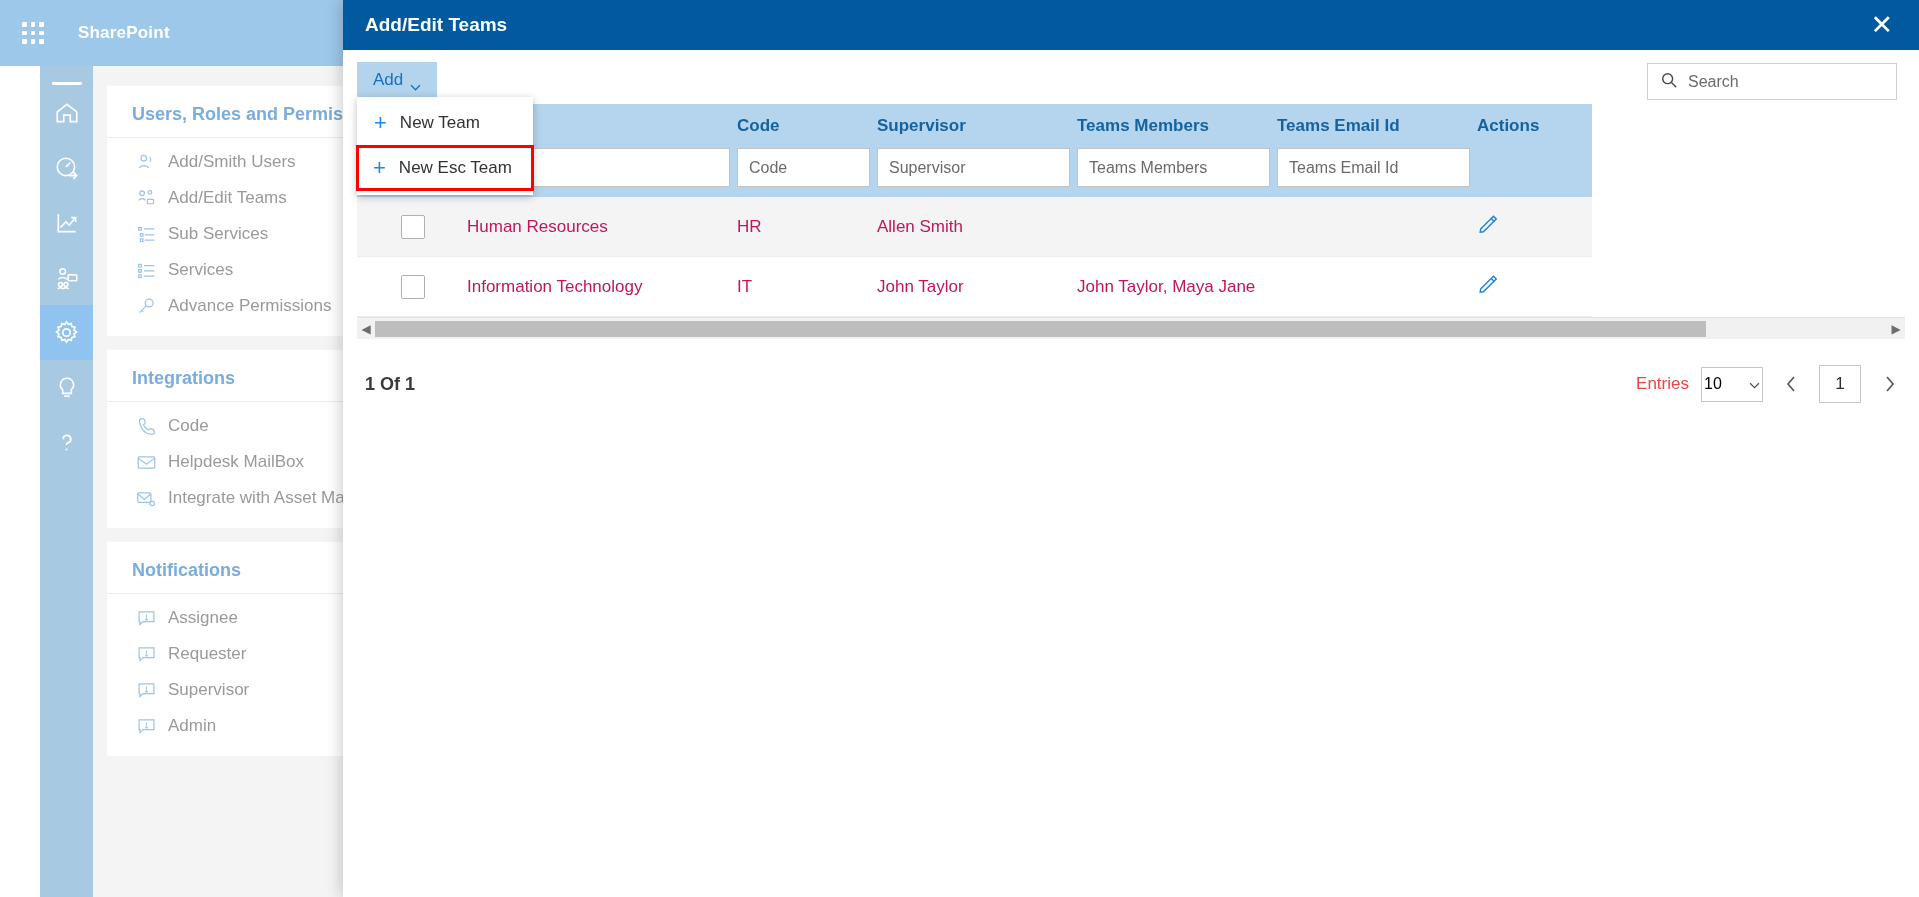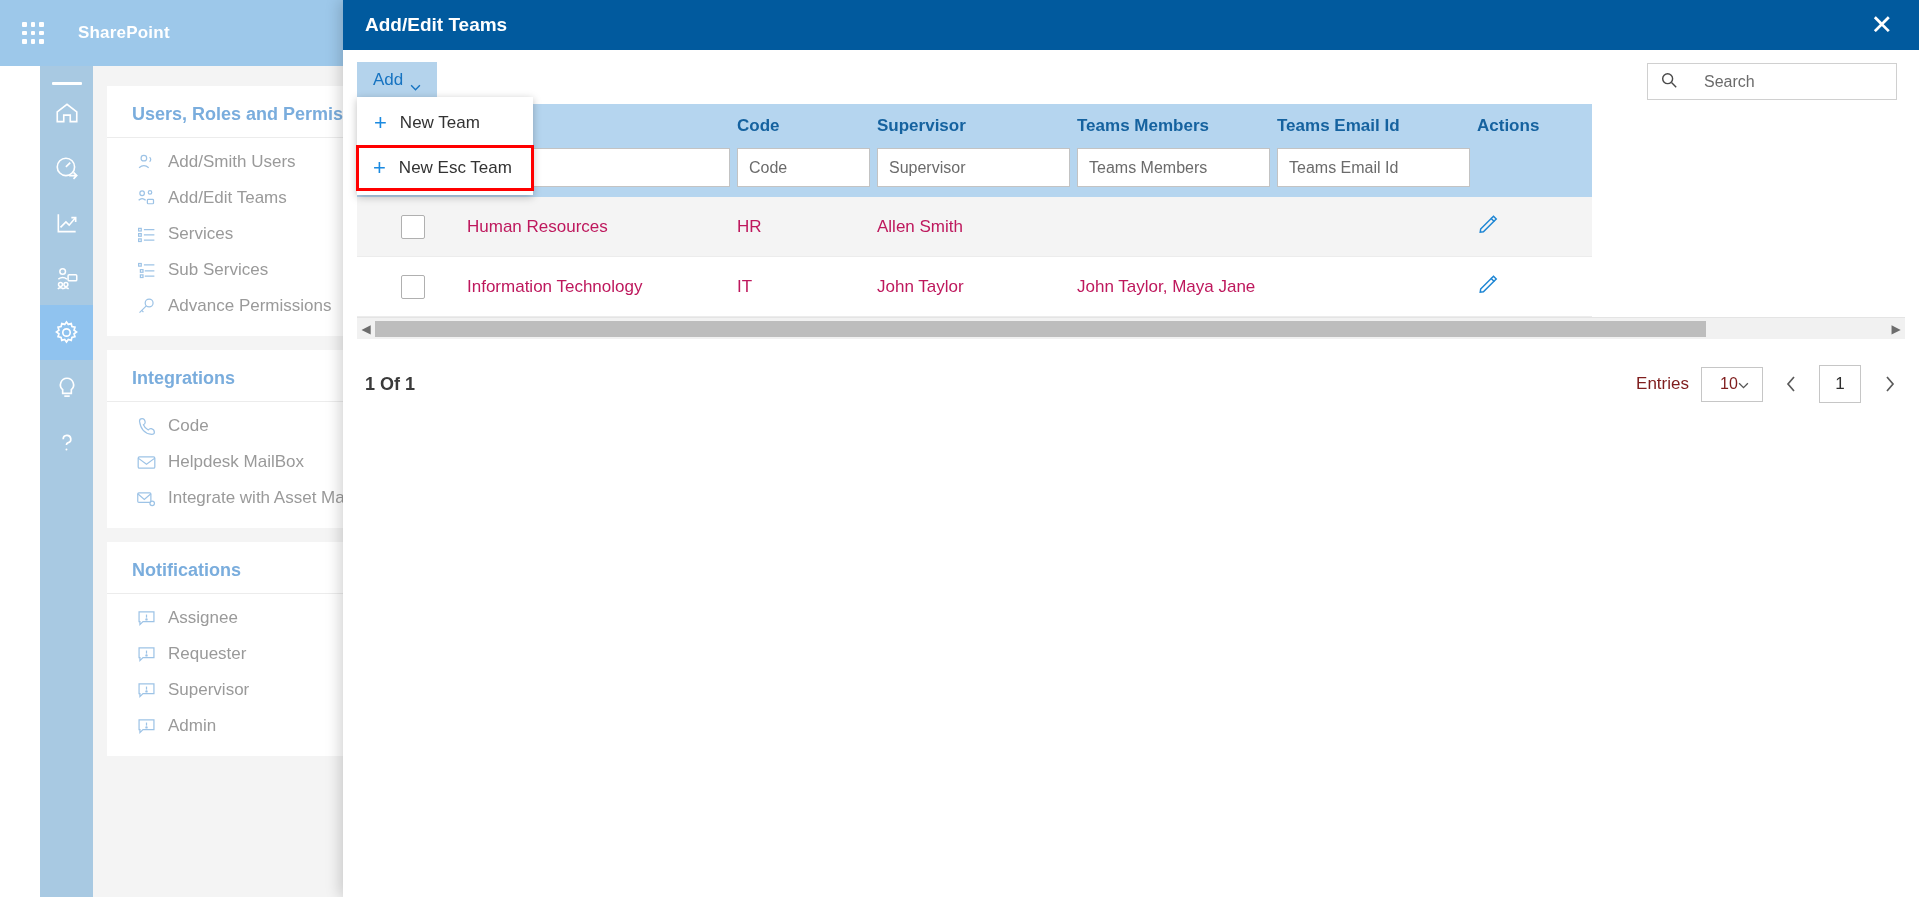--- a/index.html
+++ b/index.html
@@ -90,21 +90,21 @@
   }
   .menu-item .plus { color: #1b8ae0; font-size: 22px; line-height: 1; font-weight: 300; }
   .menu-item.highlighted {
     border: 3px solid #ff0000; margin: 2px 0 0 -1px; width: 178px; padding-left: 14px;
   }
 
   
   .search-box {
     position: absolute; right: 22px; top: 13px; width: 250px; height: 37px;
     border: 1px solid #d0d0d0; background: #fff; display: flex; align-items: center;
-    gap: 26px; padding: 0 12px;
+    gap: 10px; padding: 0 12px;
   }
   .search-box input {
     border: none; outline: none; font-size: 16px; color: #5f5f5f;
     font-family: "Liberation Sans", sans-serif; width: 100%; background: transparent;
   }
   .search-box input::placeholder { color: #6b6b6b; }
 
   
   .table-wrap { position: relative; margin: 0 14px; }
   table.grid { width: 1235px; border-collapse: collapse; table-layout: fixed; }
@@ -150,25 +150,25 @@
   .hs-track { flex: 1; height: 16px; background: #f1f1f1; position: relative; }
   .hs-thumb { position: absolute; left: 0; top: 0; height: 16px; width: 88%; background: #bdbdbd; }
 
   
   .pager {
     position: relative; height: 62px; margin: 14px 14px 0 14px;
     display: flex; align-items: center; justify-content: space-between;
   }
   .pager-left { font-size: 18px; color: #3a3a3a; padding-left: 8px; font-weight: bold; }
   .pager-right { display: flex; align-items: center; gap: 12px; }
-  .entries-label { font-size: 17px; color: #7f1d1d; }
+  .entries-label { font-size: 17px; color: #ef4444; }
   .entries-sel {
     width: 62px; height: 35px; border: 1px solid #c6c6c6; background: #fff;
     display: flex; align-items: center; justify-content: space-between;
-    padding: 0 18px; font-size: 16px; color: #7f1d1d; cursor: pointer;
+    padding: 0 2px; font-size: 16px; color: #000000; cursor: pointer;
   }
   .pg-btn {
     width: 32px; height: 36px; display: flex; align-items: center; justify-content: center;
     color: #5a5a5a; font-size: 20px; cursor: pointer; background: transparent;
   }
   .pg-num {
     width: 42px; height: 38px; border: 1px solid #c6c6c6; background: #fff;
     display: flex; align-items: center; justify-content: center;
     font-size: 17px; color: #2f2f2f; cursor: pointer;
   }
@@ -289,39 +289,39 @@
               <circle cx="16" cy="5" r="2"></circle>
               <rect x="13" y="13" width="7" height="5" rx="1"></rect>
             </svg>
         </span>
         <span>Add/Edit Teams</span>
       </div>
 
       <div class="nav-link">
         <span class="ni">
           <svg width="21" height="21" viewBox="0 0 24 24">
+              <rect x="3" y="4" width="3" height="3"></rect>
+              <rect x="5" y="11" width="3" height="3"></rect>
+              <rect x="5" y="17" width="3" height="3"></rect>
+              <path d="M9 5.5 H21 M10 12.5 H21 M10 18.5 H21"></path>
+            </svg>
+        </span>
+        <span>Sub Services</span>
+      </div>
+
+      <div class="nav-link">
+        <span class="ni">
+          <svg width="21" height="21" viewBox="0 0 24 24">
               <rect x="3" y="5" width="3" height="3"></rect>
               <rect x="3" y="11" width="3" height="3"></rect>
               <rect x="3" y="17" width="3" height="3"></rect>
               <path d="M9 6.5 H21 M9 12.5 H21 M9 18.5 H21"></path>
             </svg>
         </span>
         <span>Services</span>
-      </div>
-
-      <div class="nav-link">
-        <span class="ni">
-          <svg width="21" height="21" viewBox="0 0 24 24">
-              <rect x="3" y="4" width="3" height="3"></rect>
-              <rect x="5" y="11" width="3" height="3"></rect>
-              <rect x="5" y="17" width="3" height="3"></rect>
-              <path d="M9 5.5 H21 M10 12.5 H21 M10 18.5 H21"></path>
-            </svg>
-        </span>
-        <span>Sub Services</span>
       </div>
 
       <div class="nav-link">
         <span class="ni">
           <svg width="21" height="21" viewBox="0 0 24 24">
               <circle cx="15" cy="8" r="4.5"></circle>
               <path d="M11.8 11.3 L4 19 M6.5 16.5 L8.5 18.5"></path>
             </svg>
         </span>
         <span>Advance Permissions</span>

